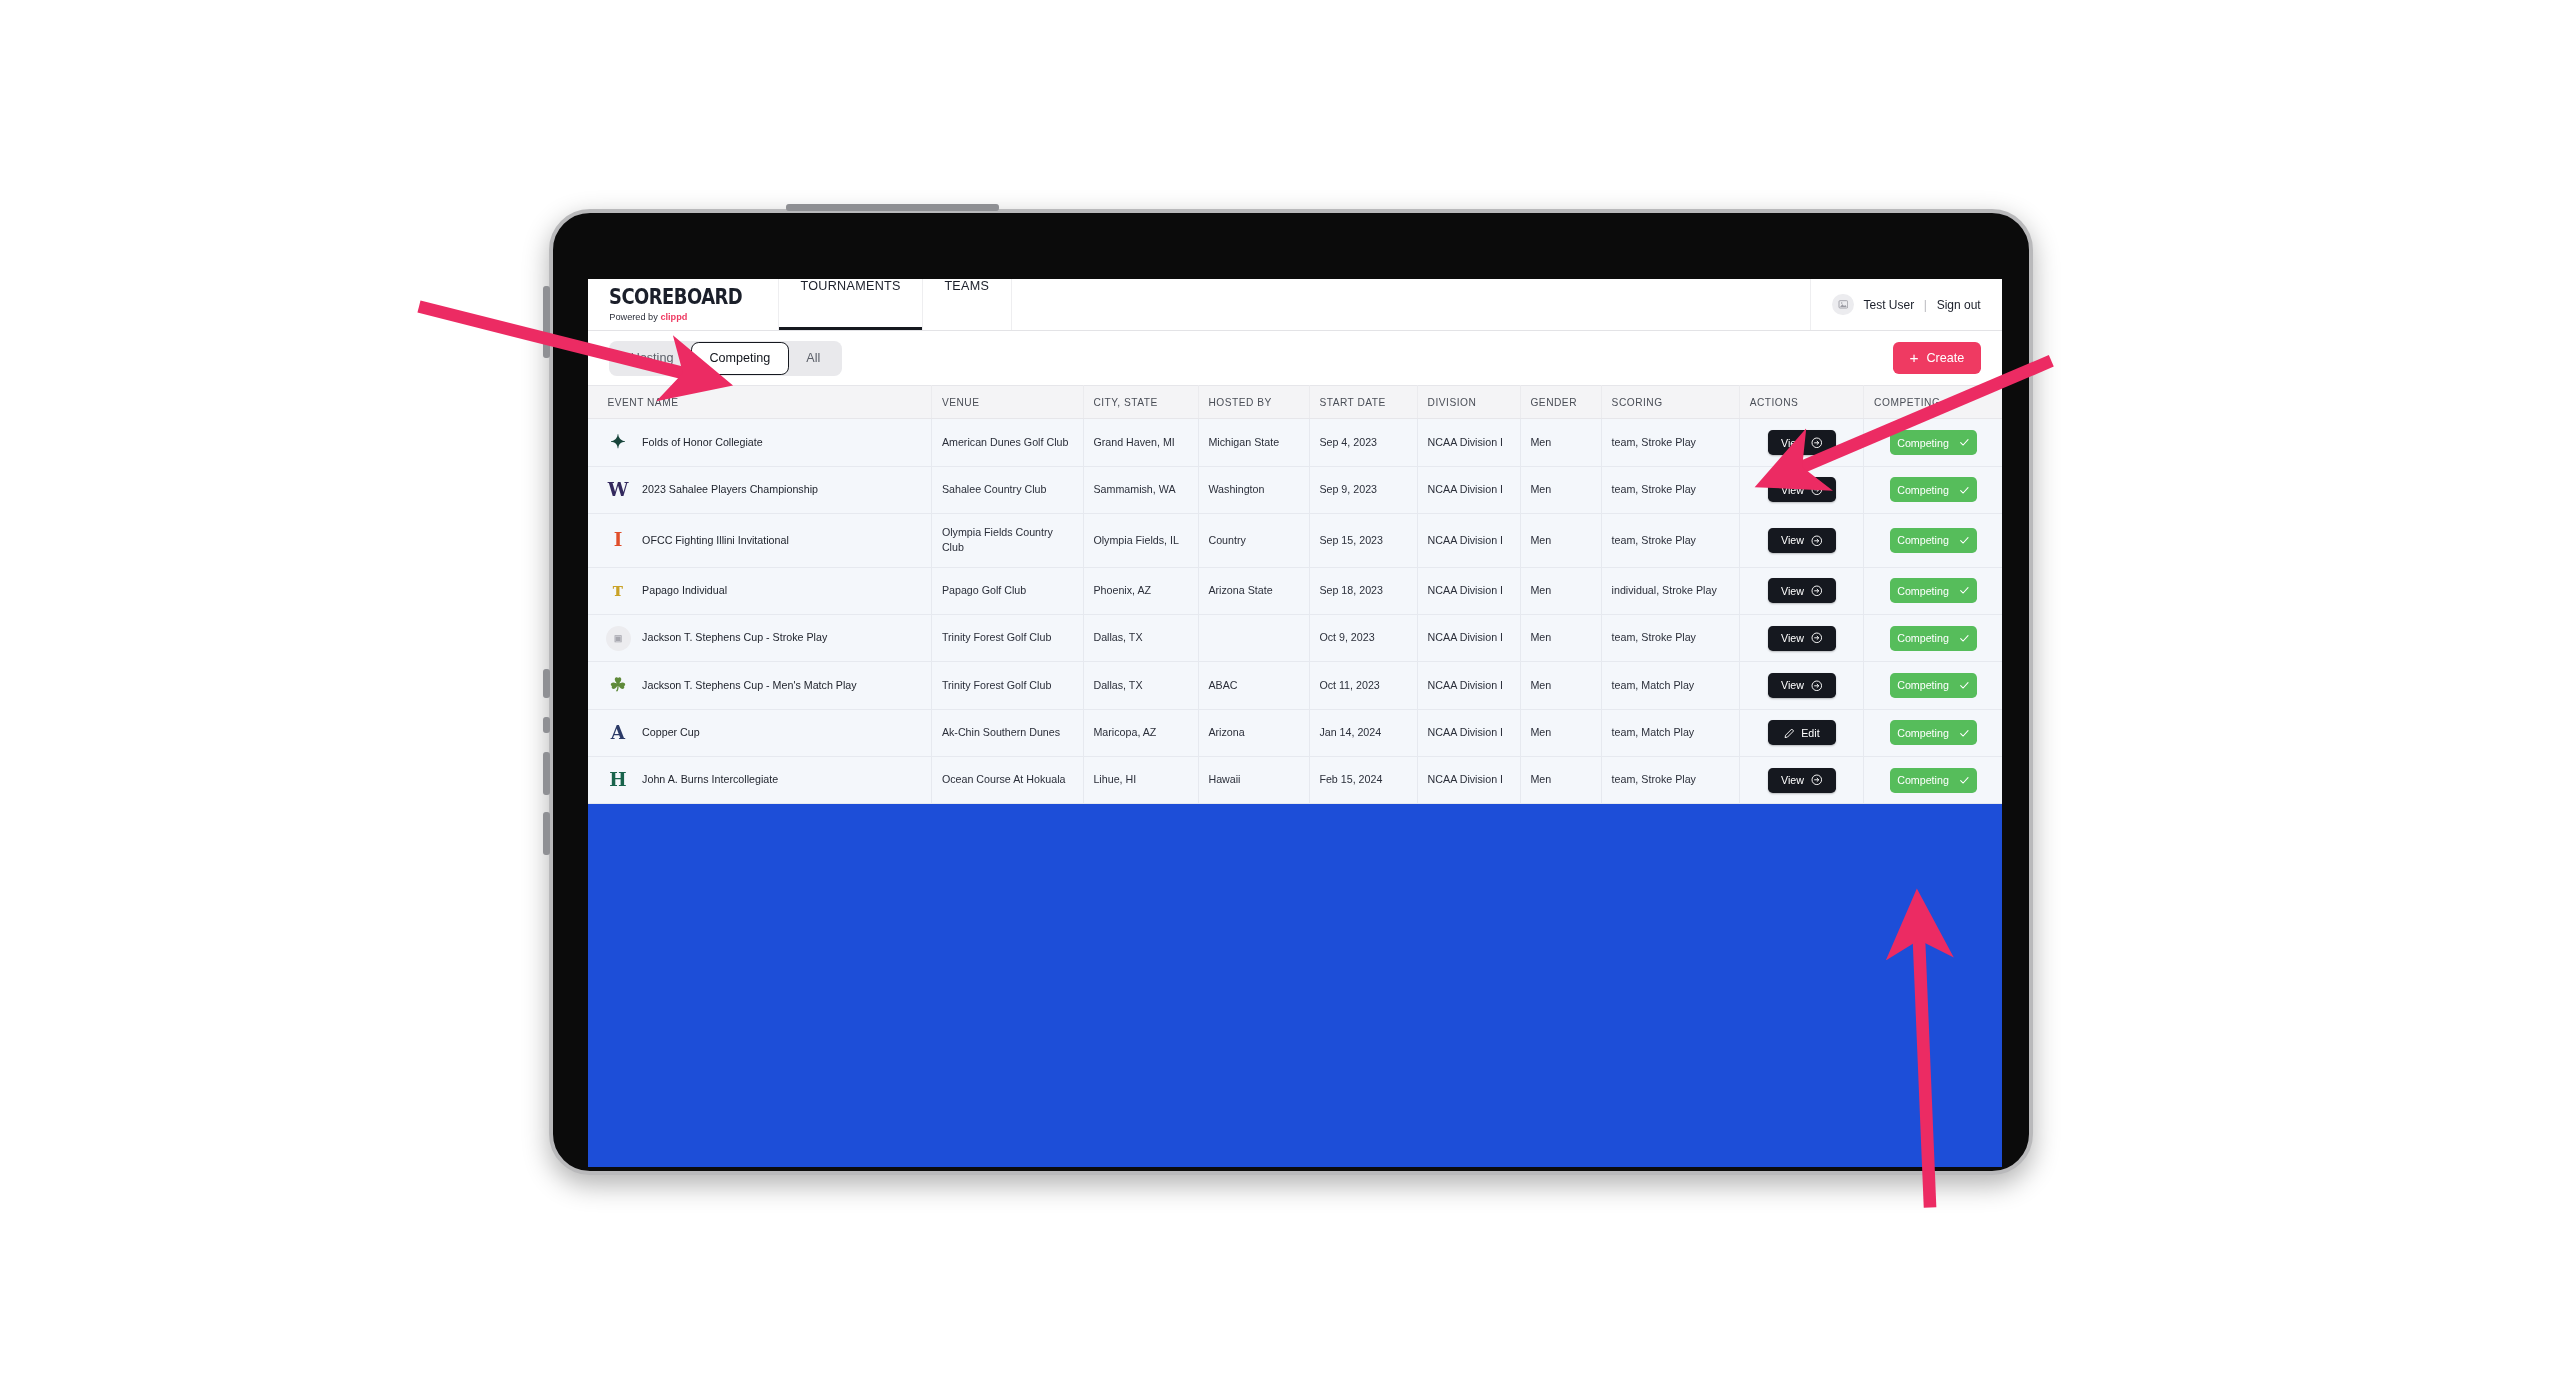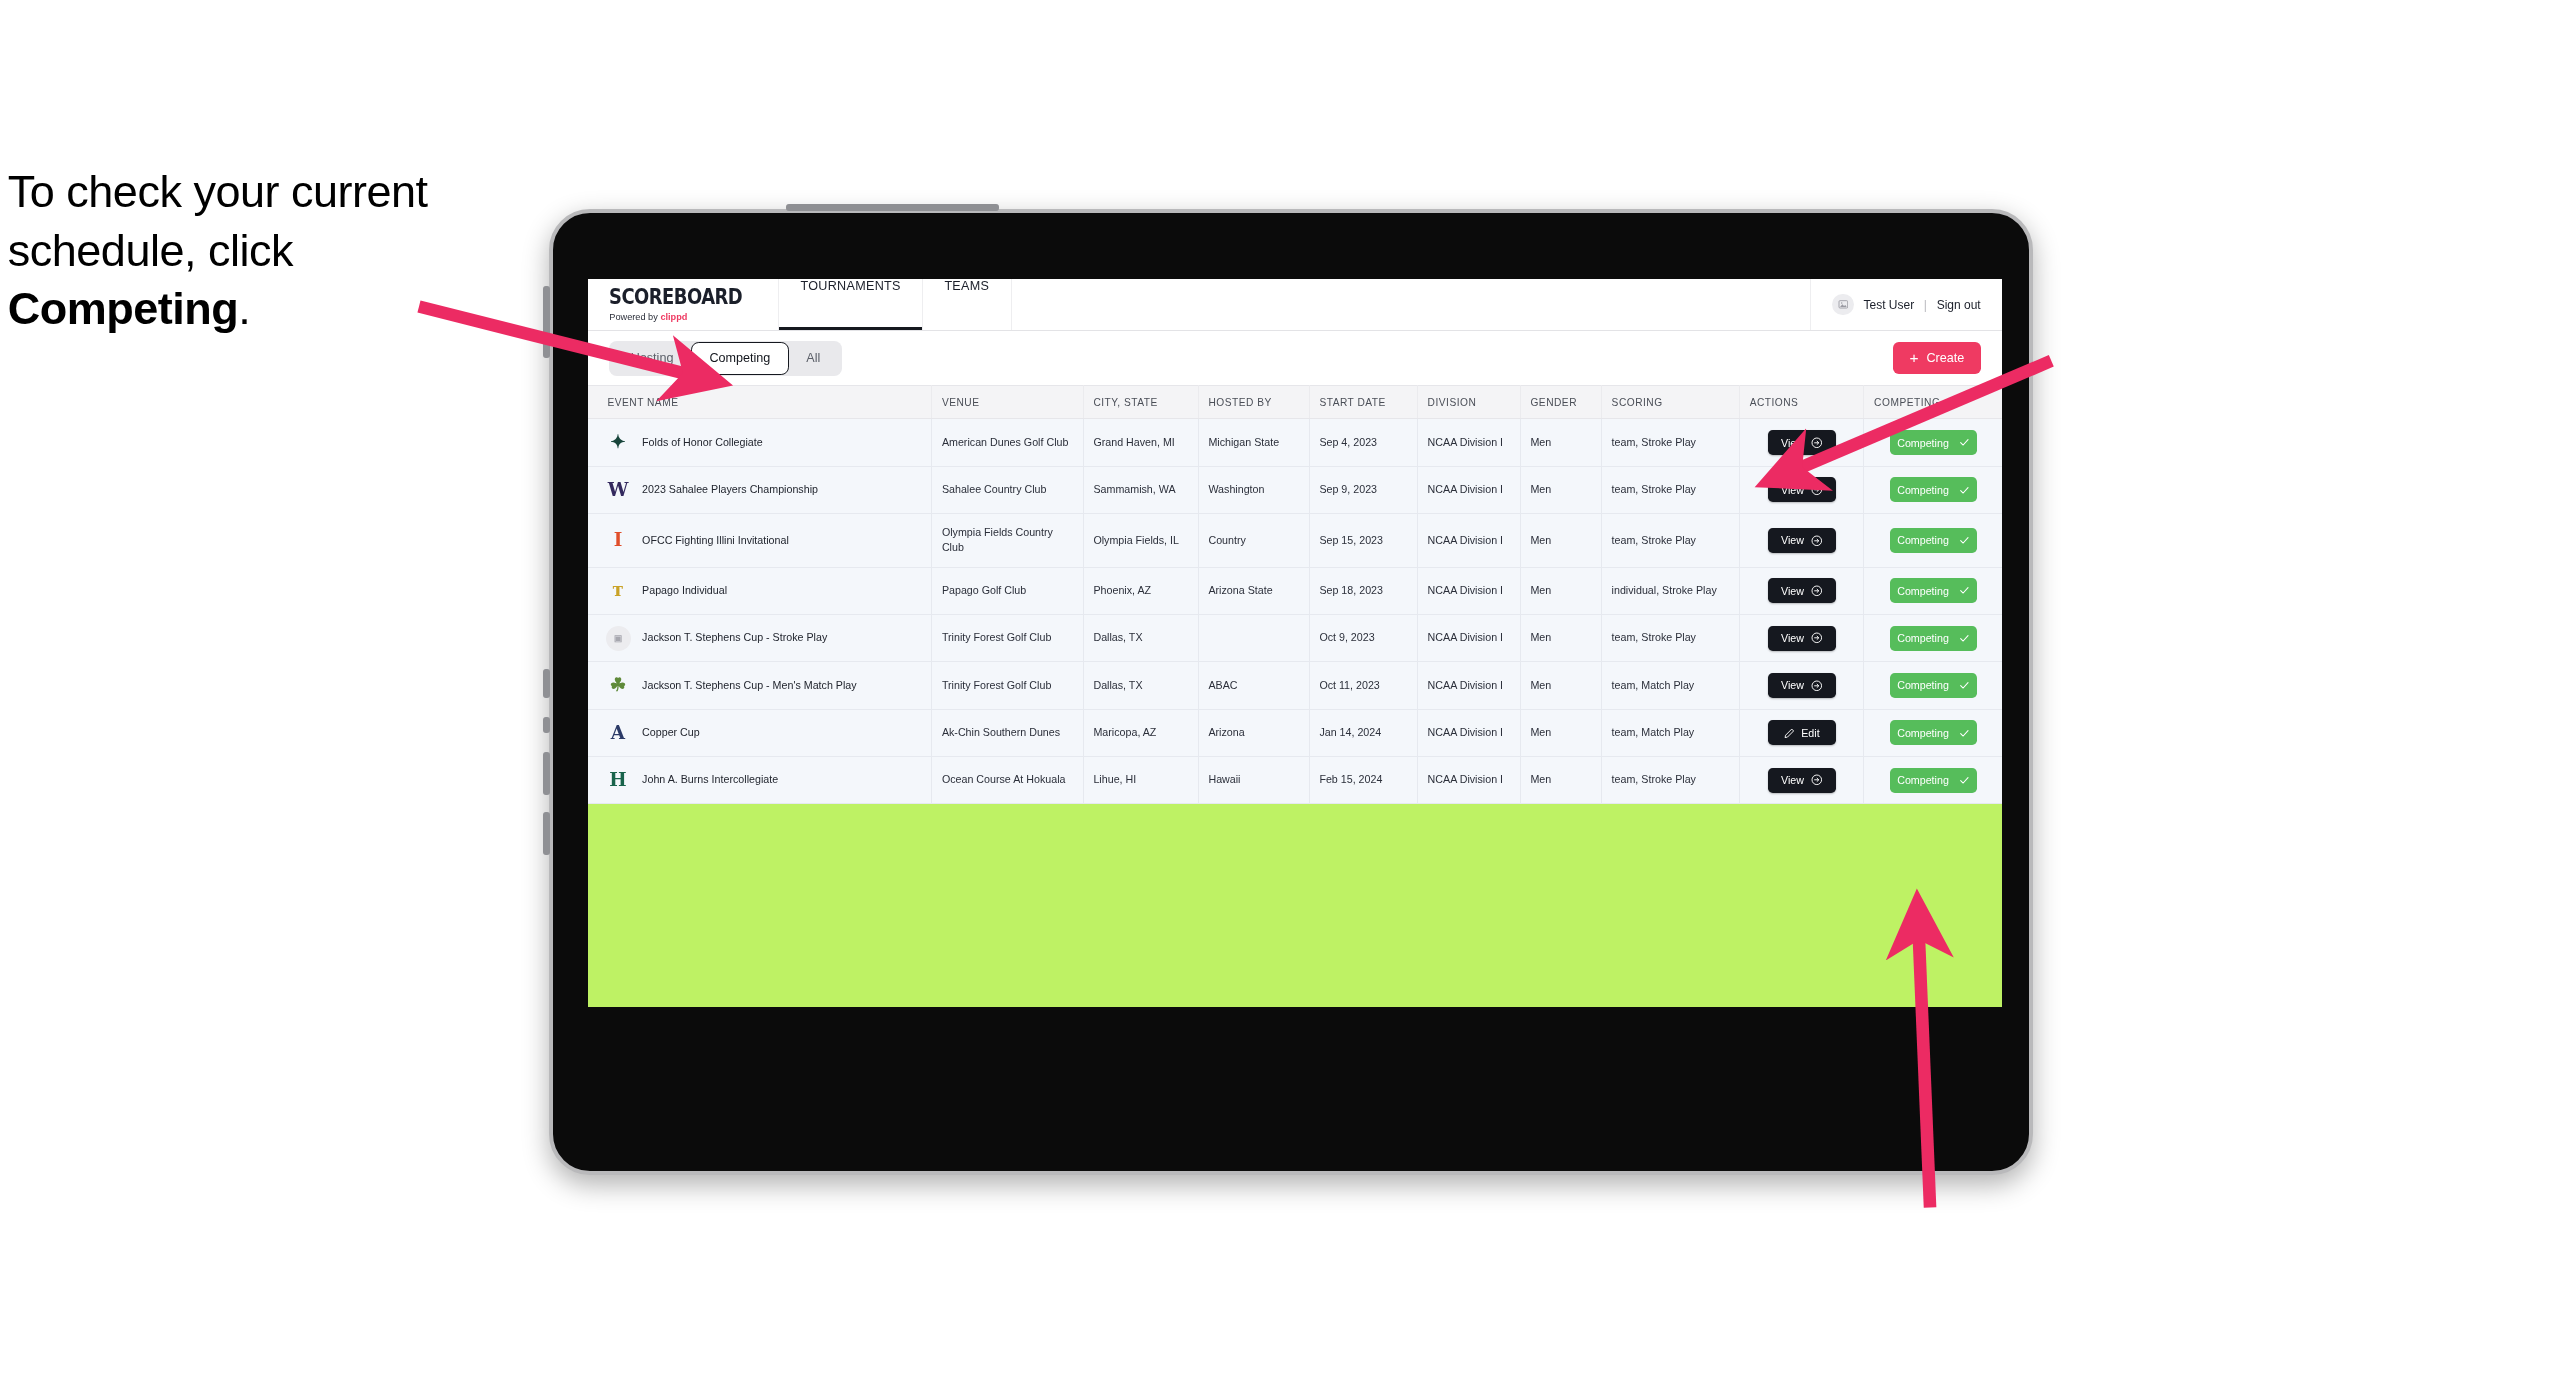--- a/index.html
+++ b/index.html
@@ -48,22 +48,22 @@
   #sb1 { top: 73px;  height: 72px; }
   #sb2 { top: 456px; height: 29px; }
   #sb3 { top: 504px; height: 15.5px; }
   #sb4 { top: 539px; height: 43px; }
   #sb5 { top: 599px; height: 43px; }
 
   
   #screen {
     position: absolute;
     left: 35px; top: 66px;
-    width: 1414px; height: 728px;
-    background: #bef264;
+    width: 1414px; height: 888px;
+    background: #1d4ed8;
     overflow: hidden;
   }
 
   
   #app-header {
     height: 52px; background: #ffffff;
     display: flex; align-items: stretch;
     border-bottom: 1px solid #e3e3e6;
   }
   #brand {
@@ -211,23 +211,20 @@
     position: absolute; left: 0; top: 0;
     width: 2576px; height: 1386px;
     pointer-events: none;
   }
 </style>
 </head>
 <body>
 
 <div id="stage">
 
-  <div class="annot" id="annot-left">
-    <span>To check your current schedule, click </span><b>Competing</b><span>.</span>
-  </div>
 
 
 
   <div id="tablet">
     <div id="tablet-topbtns"></div>
     <div class="side-btn" id="sb1"></div>
     <div class="side-btn" id="sb2"></div>
     <div class="side-btn" id="sb3"></div>
     <div class="side-btn" id="sb4"></div>
     <div class="side-btn" id="sb5"></div>

